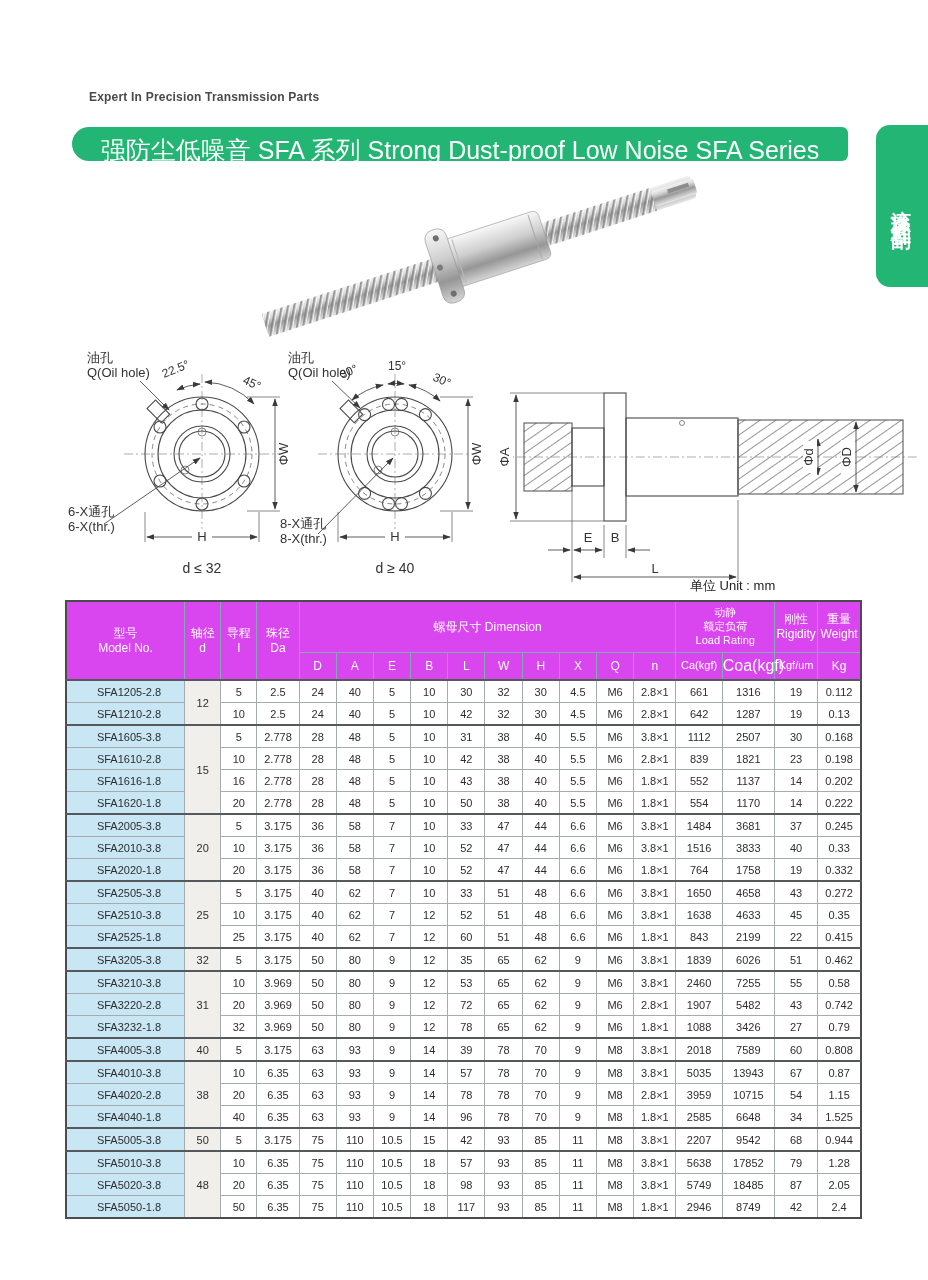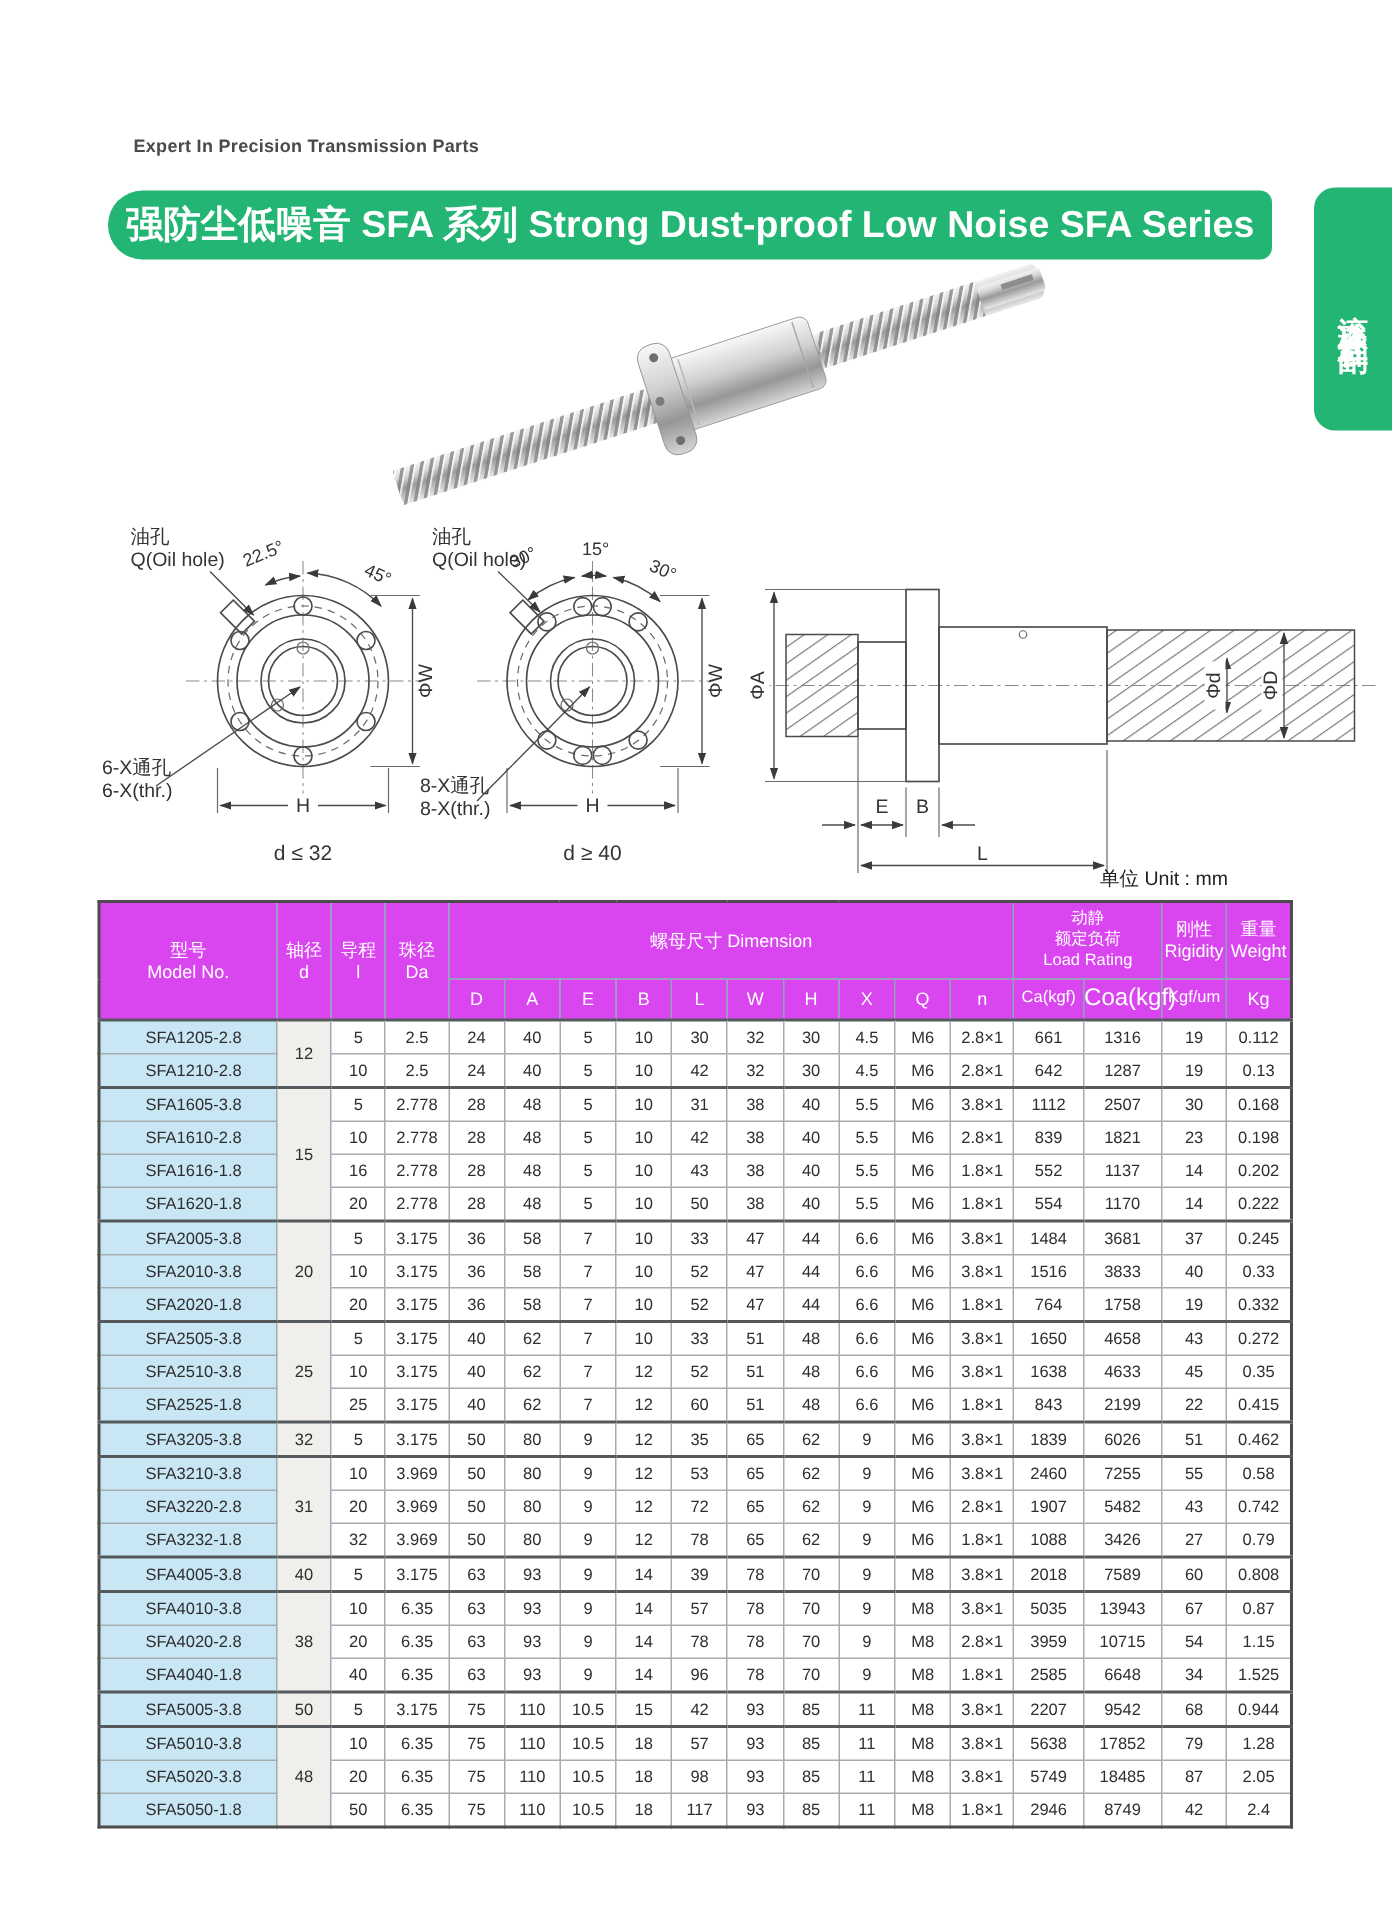--- a/index.html
+++ b/index.html
@@ -6,23 +6,23 @@
   body{
     width:928px;height:1280px;position:relative;background:#ffffff;
     font-family:"Liberation Sans","DejaVu Sans",sans-serif;overflow:hidden;
   }
   
   .tagline{
     position:absolute;left:65px;top:90px;font-size:12px;font-weight:bold;
     color:#4a4a4a;letter-spacing:.2px;padding-left:24px;
   }
   .banner{
-    position:absolute;left:72px;top:127px;width:776px;height:46px;
+    position:absolute;left:72px;top:127px;width:776px;height:34px;
     background:#22b573;border-radius:23px 8px 8px 23px;
-    color:#ffffff;font-size:25px;font-weight:bold;text-align:center;line-height:46px;
+    color:#ffffff;font-size:25px;font-weight:normal;text-align:center;line-height:46px;
     white-space:nowrap;
   }
   .side-tab{
     position:absolute;right:0;top:125px;width:52px;height:162px;
     background:#22b573;border-radius:14px 0 0 14px;
     display:flex;align-items:center;justify-content:center;
   }
   .side-tab span{
     writing-mode:vertical-rl;color:#ffffff;font-size:20px;font-weight:bold;
     letter-spacing:5px;
@@ -31,21 +31,21 @@
   svg{position:absolute;}
   .ln{fill:none;stroke:#4a4a4a;stroke-width:1.1;}
   .thin{fill:none;stroke:#6a6a6a;stroke-width:.8;}
   .cl{fill:none;stroke:#8a8a8a;stroke-width:.7;stroke-dasharray:9 3 2 3;}
   .dim{fill:none;stroke:#4a4a4a;stroke-width:.9;}
   .dtxt{font-size:12px;fill:#333;font-family:"Liberation Sans",sans-serif;}
   .dtxt2{font-size:13px;fill:#333;font-family:"Liberation Sans",sans-serif;}
   .cap{font-size:14px;fill:#333;font-family:"Liberation Sans",sans-serif;}
   .wbg{fill:#ffffff;}
   .unit-note{
-    position:absolute;left:690px;top:577px;width:172px;text-align:center;
+    position:absolute;left:690px;top:577px;width:172px;text-align:left;
     font-size:13px;color:#222;
   }
   
   .spec-table-wrap{position:absolute;left:65px;top:600px;}
   table{border-collapse:collapse;table-layout:fixed;width:797px;background:#fff;}
   table{border:2px solid #4c4c4c;}
   th{
     background:#d946ef;color:#ffffff;font-weight:normal;
     border:1px solid #86a8b3;vertical-align:middle;text-align:center;
     padding:0;line-height:1.25;

